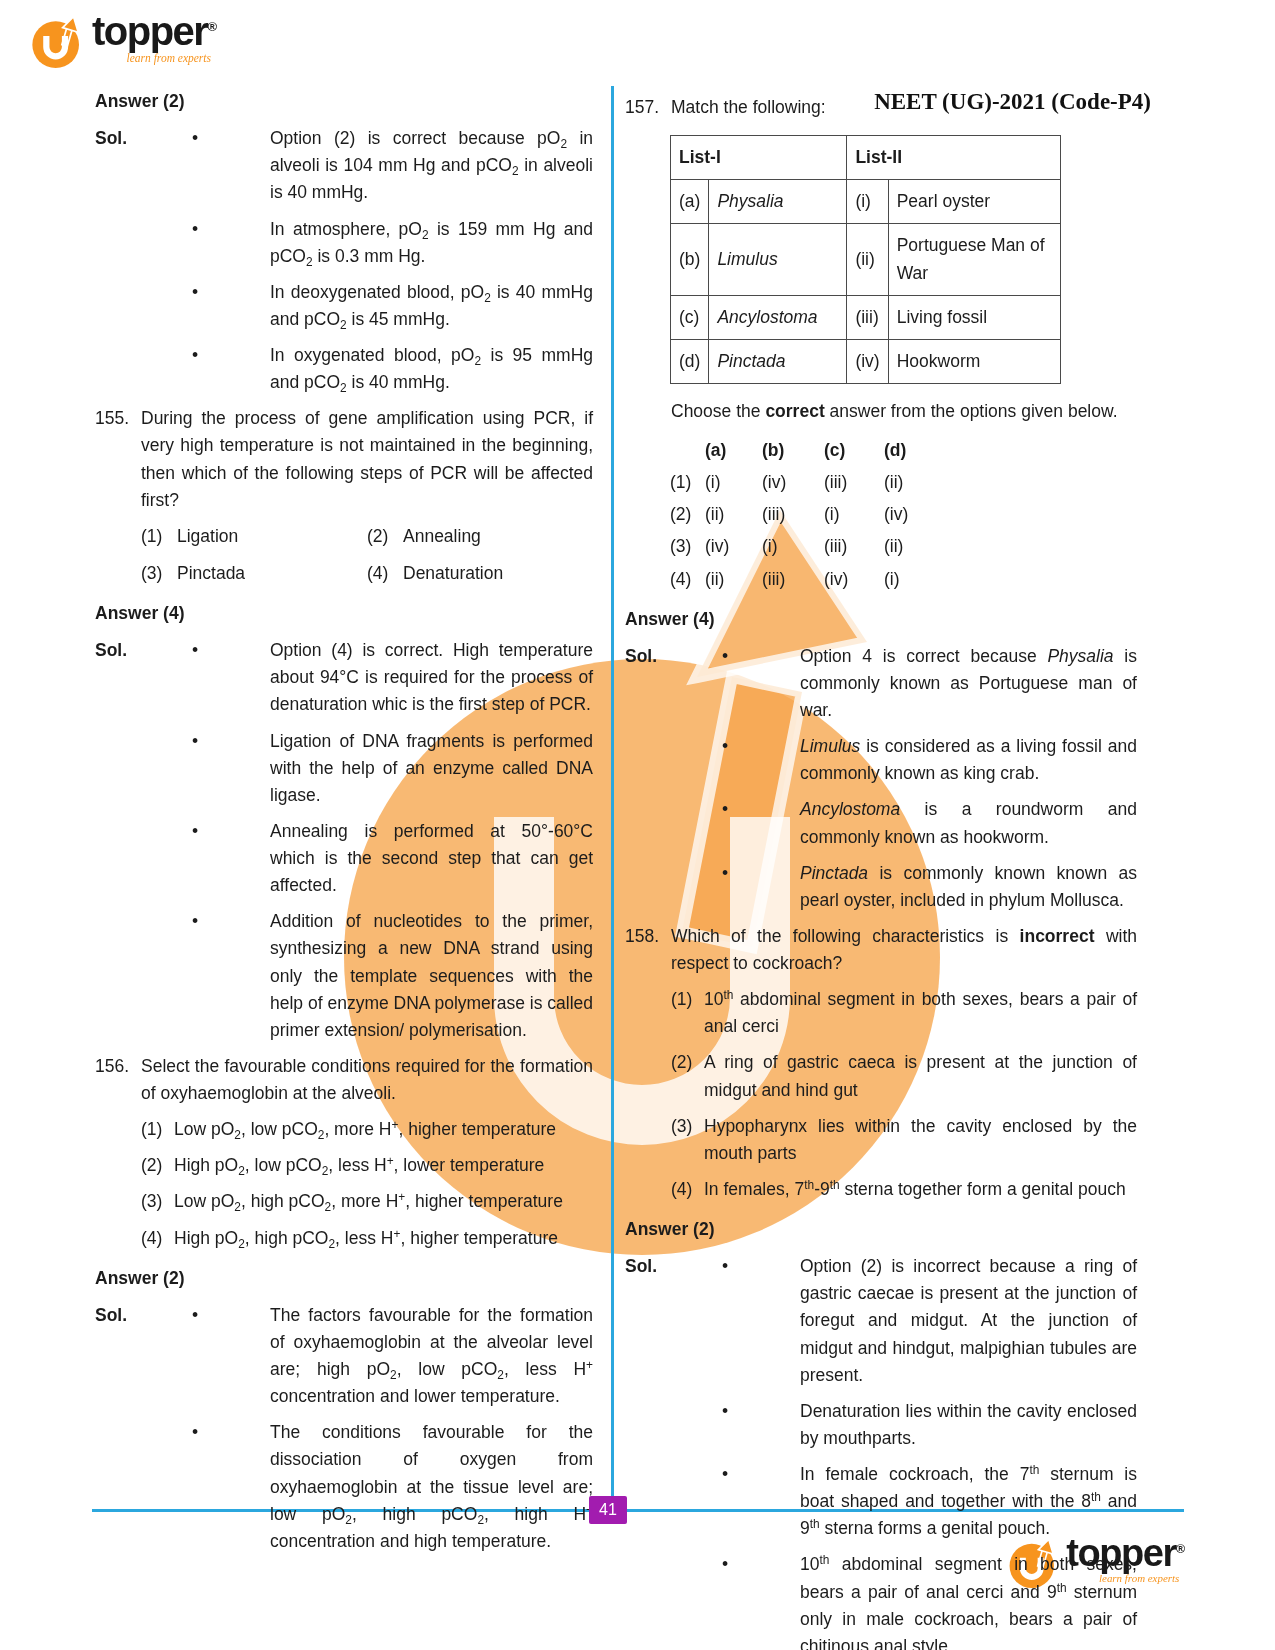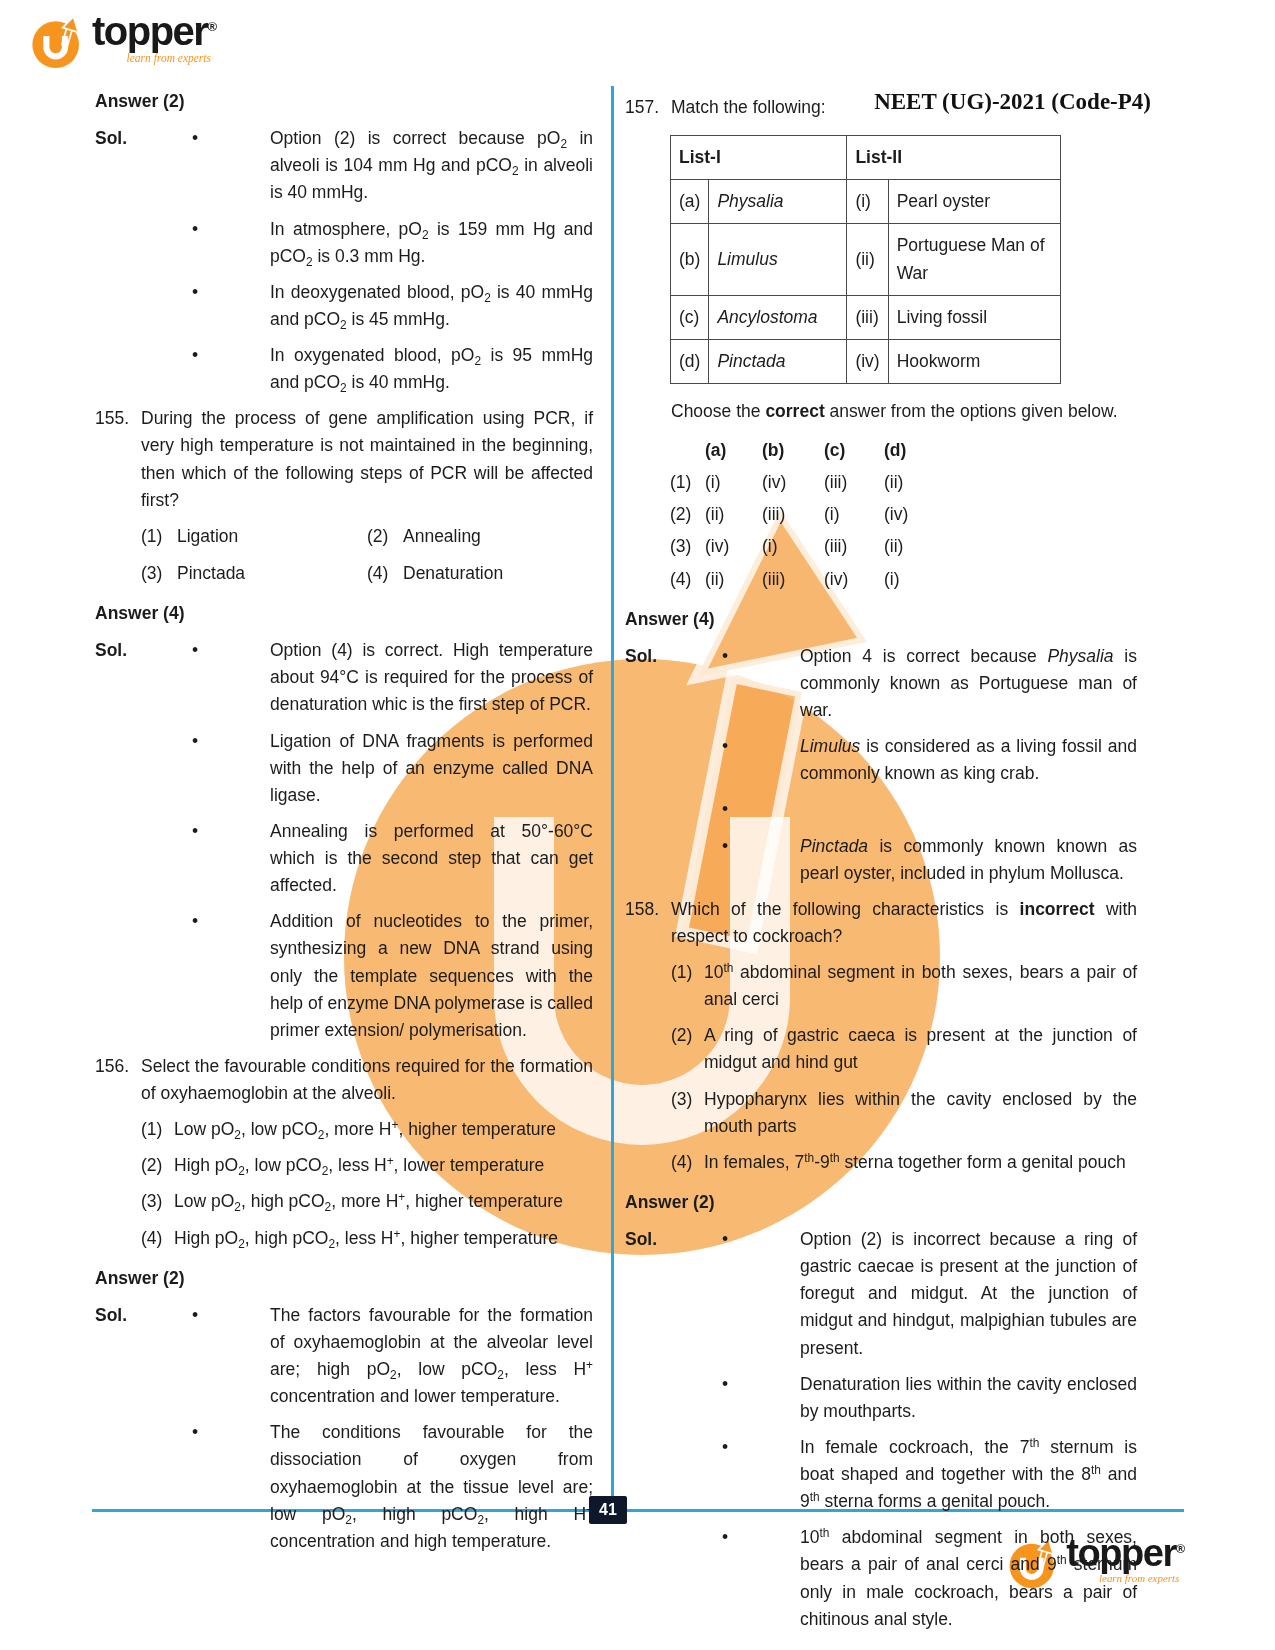--- a/index.html
+++ b/index.html
@@ -28,21 +28,21 @@
   .logo-name-row sup { font-size:13px; vertical-align:1.1em; letter-spacing:0; }
   .logo-tagline { text-align:right; font-family:"Liberation Serif", serif; font-style:italic; font-size:11.5px; color:#F7941E; margin-top:-2px; padding-right:6px; }
   .doc-title { position:absolute; top:36px; right:124px; font-family:"Liberation Serif", serif; font-weight:bold; font-size:23px; color:#111;margin-top:48px; }
 
   
   .watermark { position:absolute; left:312px; top:492px; width:660px; height:790px; z-index:1; pointer-events:none; }
 
   
   .divider-v { position:absolute; left:611px; top:86px; width:2.5px; height:1424px; background:#2BA7DE; z-index:2; }
   .rule-bottom { position:absolute; left:92px; top:1509px; width:1092px; height:3px; background:#2BA7DE; z-index:2; }
-  .page-badge { position:absolute; left:589px; top:1496px; width:38px; height:28px; background:#0f172a; color:#fff; font-weight:bold; font-size:16px; display:flex; align-items:center; justify-content:center; border-radius:2px; z-index:3; }
+  .page-badge { position:absolute; left:589px; top:1496px; width:38px; height:28px; background:#a21caf; color:#fff; font-weight:normal; font-size:16px; display:flex; align-items:center; justify-content:center; border-radius:2px; z-index:3; }
 
   
   .col { position:absolute; top:88px; z-index:2; }
   .col-left { left:95px; width:498px; }
   .col-right { left:625px; width:512px; }
 
   .answer { font-weight:bold; font-size:17.5px; margin:13px 0 10px; }
   .col .answer:first-child { margin-top:0; }
 
   .sol-row { display:flex; align-items:flex-start; margin-bottom:9px;gap:48px; }
@@ -297,20 +297,21 @@
     <p class="sol-text">Option 4 is correct because <i>Physalia</i> is commonly known as Portuguese man of war.</p>
   </div>
   <div class="sol-row">
     <span class="sol-label"></span>
     <span class="bullet">•</span>
     <p class="sol-text"><i>Limulus</i> is considered as a living fossil and commonly known as king crab.</p>
   </div>
   <div class="sol-row">
     <span class="sol-label"></span>
     <span class="bullet">•</span>
+    <p class="sol-text"><i>Ancylostoma</i> is a roundworm and commonly known as hookworm.</p>
   </div>
   <div class="sol-row">
     <span class="sol-label"></span>
     <span class="bullet">•</span>
     <p class="sol-text"><i>Pinctada</i> is commonly known known as pearl oyster, included in phylum Mollusca.</p>
   </div>
 
   <div class="q-row">
     <span class="q-num">158.</span>
     <p class="q-text">Which of the following characteristics is <b>incorrect</b> with respect to cockroach?</p>

